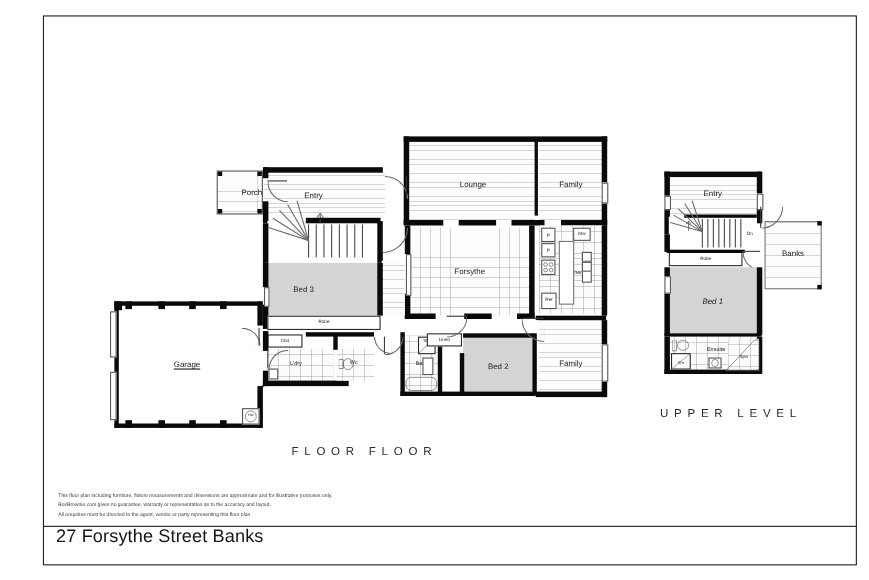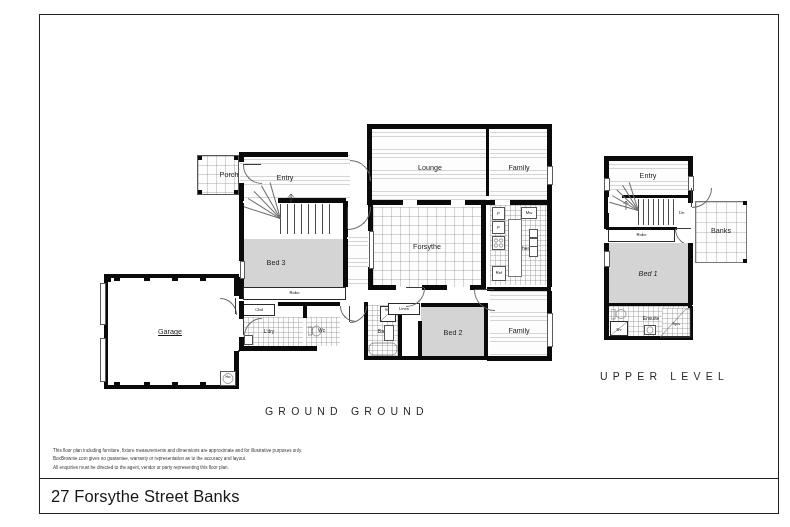--- a/index.html
+++ b/index.html
@@ -104,21 +104,21 @@
   }
   #disclaimer div{ white-space:nowrap; }
 
   
   #titlebar{
     position:absolute;
     left:39px; top:478px;
     width:740px; height:36px;
     border-top:1.2px solid #231f20;
     box-sizing:border-box;
-    display:flex; align-items:center;
+    display:flex; 
   }
   #titlebar .addr{
     font-size:16.5px;
     color:#161616;
     padding-left:12px;
     letter-spacing:.1px;
   }
 
   
   .treads{ position:absolute; }
@@ -350,21 +350,21 @@
 
       <div class="boxlight" style="left:180px;top:356px;width:16px;height:15px;"></div>
       <svg style="position:absolute;left:180px;top:356px;width:16px;height:15px;">
         <circle cx="8" cy="7.5" r="5" fill="none" stroke="#555" stroke-width=".6"></circle>
       </svg>
       <div class="lbl lbl-xs" style="left:180px;top:361px;width:16px;font-size:3.4px;">Hw</div>
 
       <div class="swing" style="left:180px;top:283px;width:16px;height:16px;border-radius:0 100% 0 0;border-left:none;border-bottom:none;"></div>
       <div class="doorleaf" style="left:195px;top:283px;width:1.2px;height:16px;"></div>
 
-      <div class="floortitle" style="left:225px;top:390px;">GROUND GROUND</div>
+      <div class="floortitle" style="left:225px;top:390px;">FLOOR FLOOR</div>
     </div>
 
     <div class="plan" style="left:500px;top:0;width:240px;height:380px;">
 
       <div class="room boards" style="left:68px;top:145px;width:80px;height:35px;"></div>
       <div class="lbl lbl-room" style="left:78px;top:157px;width:60px;">Entry</div>
       <div class="wall" style="left:64px;top:141px;width:88px;height:4.5px;"></div>
       <div class="wall" style="left:64px;top:141px;width:4.5px;height:22px;"></div>
       <div class="wall" style="left:64px;top:174px;width:4.5px;height:24px;"></div>
       <div class="glass" style="left:64px;top:163px;width:4px;height:11px;"></div>

